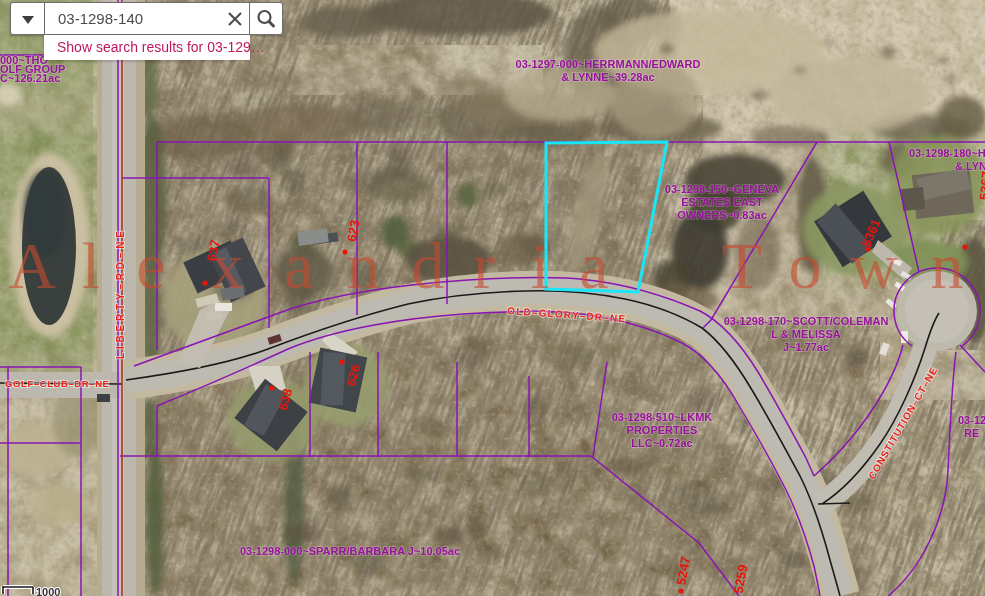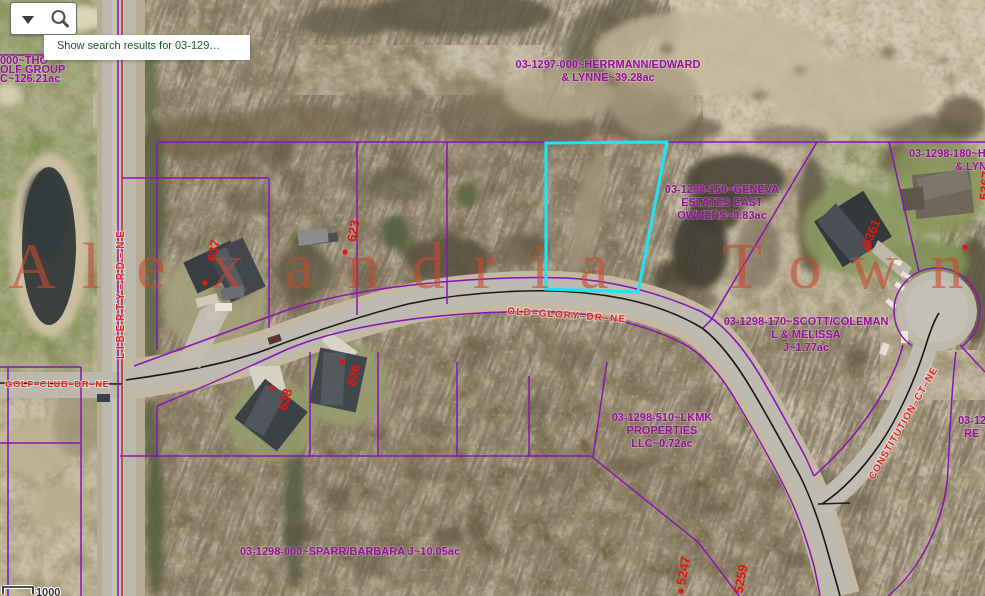--- a/index.html
+++ b/index.html
@@ -14,21 +14,21 @@
   #dd .tri{width:0;height:0;border-left:6.5px solid transparent;border-right:6.5px solid transparent;
     border-top:8px solid #3f3f3f;margin-top:2px;}
   #inputbox{width:206px;height:33px;background:#fff;border:1px solid #6f6f6f;box-sizing:border-box;
     position:relative;}
   #inputbox .txt{position:absolute;left:13px;top:7px;font-size:15px;color:#4c4c4c;}
   #sbtn{width:33px;height:33px;background:#fff;border:1px solid #6f6f6f;border-left:none;
     border-radius:0 3px 3px 0;
     box-sizing:border-box;display:flex;align-items:center;justify-content:center;}
   #suggest{position:absolute;left:44px;top:35px;width:206px;height:25px;background:#fff;
     box-shadow:0 1px 3px rgba(0,0,0,.25);}
-  #suggest .s{position:absolute;left:13px;top:4px;font-size:11px;color:#14532d;white-space:nowrap;}
+  #suggest .s{position:absolute;left:13px;top:4px;font-size:14px;color:#be185d;white-space:nowrap;}
 </style>
 </head>
 <body>
 
 <div id="map">
 <svg width="985" height="596" viewBox="0 0 985 596" xmlns="http://www.w3.org/2000/svg">
 <defs>
   <filter id="blur3">
           <feGaussianBlur stdDeviation="3"></feGaussianBlur>
         </filter>
@@ -485,20 +485,27 @@
 </g>
 </svg>
 </div>
 
 <div id="searchbar">
 
   <div id="dd">
       <div class="tri"></div>
     </div>
 
+  <div id="inputbox">
+      <span class="txt">03-1298-140</span>
+    <svg width="14" height="14" viewBox="0 0 14 14" style="position:absolute;right:7px;top:9px;">
+      <line x1="1" y1="1" x2="13" y2="13" stroke="#4d4d4d" stroke-width="2.2"></line>
+      <line x1="13" y1="1" x2="1" y2="13" stroke="#4d4d4d" stroke-width="2.2"></line>
+    </svg>
+  </div>
 
   <div id="sbtn">
     <svg width="22" height="22" viewBox="0 0 22 22">
         <circle cx="9.5" cy="9" r="6" fill="none" stroke="#4d4d4d" stroke-width="2.2"></circle>
         <line x1="14" y1="13.5" x2="18.5" y2="18" stroke="#4d4d4d" stroke-width="3" stroke-linecap="round"></line>
       </svg>
   </div>
 </div>
 
 <div id="suggest">

